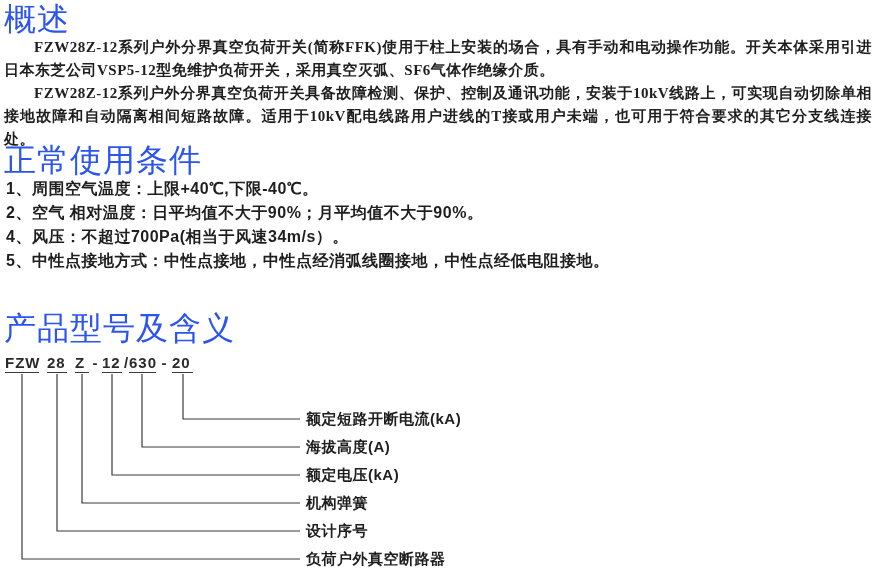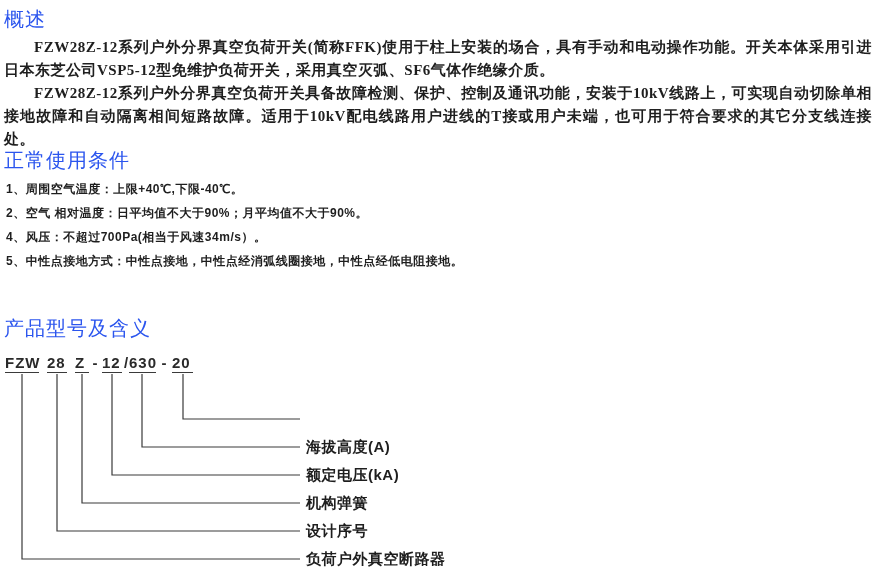--- a/index.html
+++ b/index.html
@@ -6,32 +6,32 @@
   .page{
     position:relative;
     width:880px;height:573px;
     background:#ffffff;
     font-family:"Liberation Sans",sans-serif;
     color:#1e1e1e;
     overflow:hidden;
   }
   .heading{
     position:absolute;left:4px;margin:0;
-    font-size:20px;line-height:28px;
+    font-size:32px;line-height:28px;
     color:#2b55ee;font-weight:500;letter-spacing:1px;
   }
   .paras{position:absolute;top:36px;left:4px;right:8px;font-family:Liberation Serif, serif;}
   .paras p{
     margin:0;font-size:15px;line-height:23px;
     font-weight:600;text-align:justify;text-indent:2em;
     letter-spacing:0.5px;
   }
   .cond{position:absolute;top:177px;left:6px;right:8px;}
   .cond-item{
-    height:24px;line-height:24px;font-size:12px;
+    height:24px;line-height:24px;font-size:16px;
     font-weight:600;letter-spacing:0.5px;white-space:nowrap;
   }
   .diagram{position:absolute;top:352px;left:0;width:470px;height:221px;}
   .diagram svg{position:absolute;top:0;left:0;}
   .seg{
     position:absolute;top:2px;height:18px;line-height:18px;
     font-size:15px;font-weight:600;color:#2a2a2a;
     border-bottom:1.5px solid #3a3a3a;letter-spacing:1px;
   }
   .sep{
@@ -81,20 +81,21 @@
     <span class="seg" style="left:5px;width:34px">FZW</span>
     <span class="seg" style="left:47px;width:20px">28</span>
     <span class="seg" style="left:75px;width:14px">Z</span>
     <span class="sep" style="left:90px;width:10px">-</span>
     <span class="seg" style="left:102px;width:20px">12</span>
     <span class="sep" style="left:122px;width:8px">/</span>
     <span class="seg" style="left:129px;width:27px">630</span>
     <span class="sep" style="left:159px;width:10px">-</span>
     <span class="seg" style="left:172px;width:21px">20</span>
 
+    <div class="dlabel" style="top:58px">额定短路开断电流(kA)</div>
     <div class="dlabel" style="top:86px">海拔高度(A)</div>
     <div class="dlabel" style="top:114px">额定电压(kA)</div>
     <div class="dlabel" style="top:142px">机构弹簧</div>
     <div class="dlabel" style="top:170px">设计序号</div>
     <div class="dlabel" style="top:198px">负荷户外真空断路器</div>
   </div>
 
 </div>
 
 </body></html>

